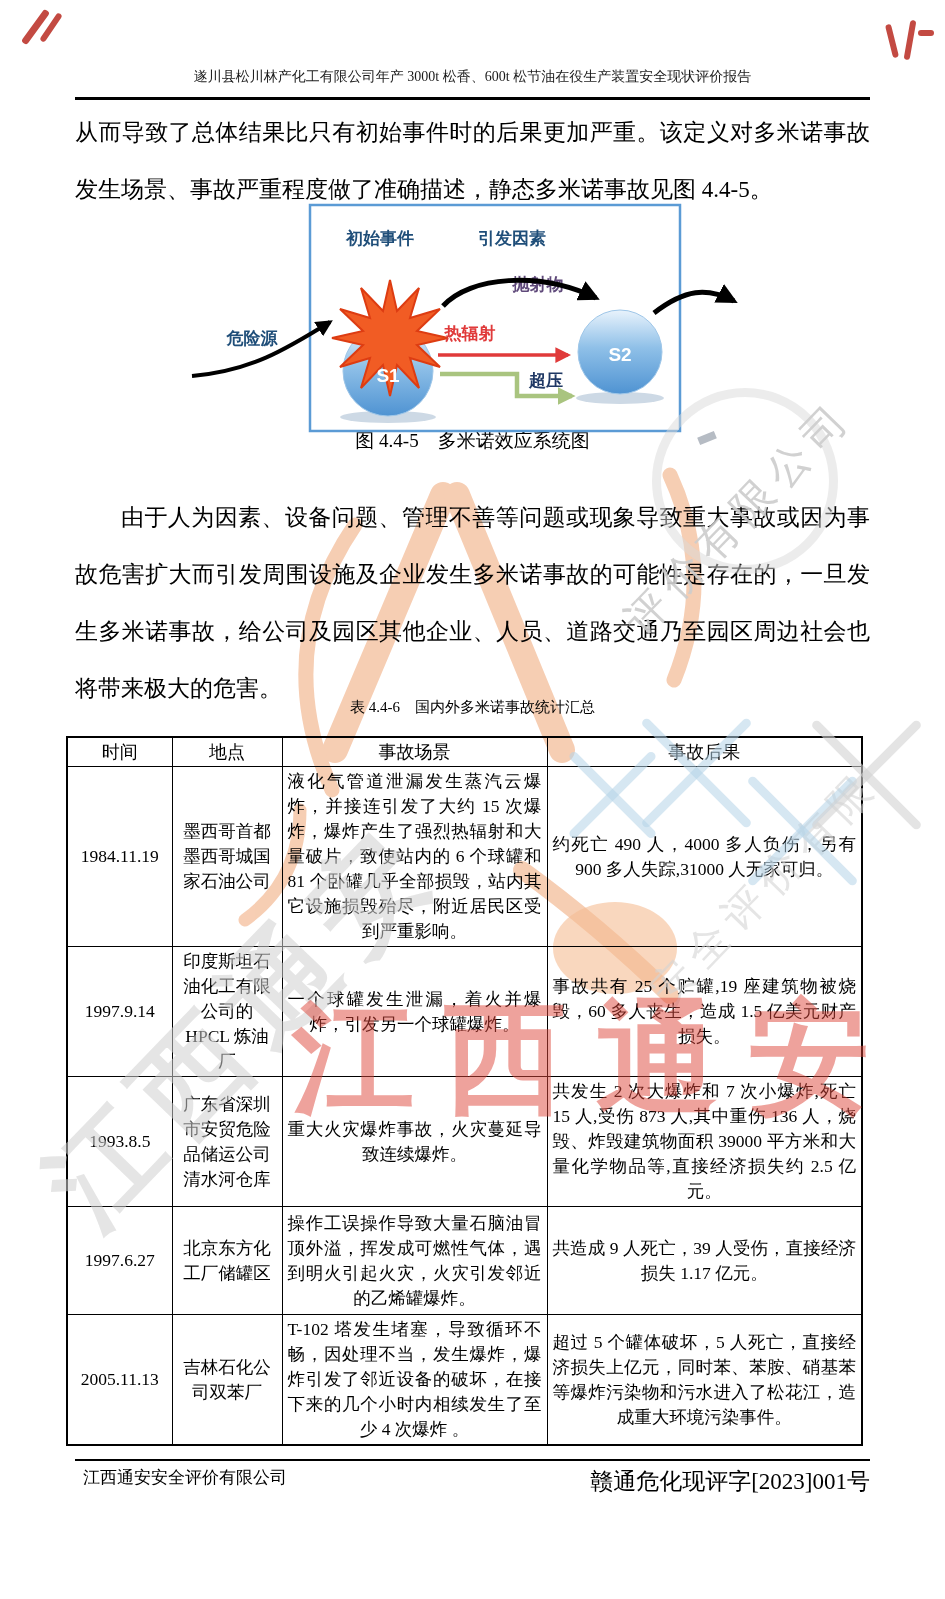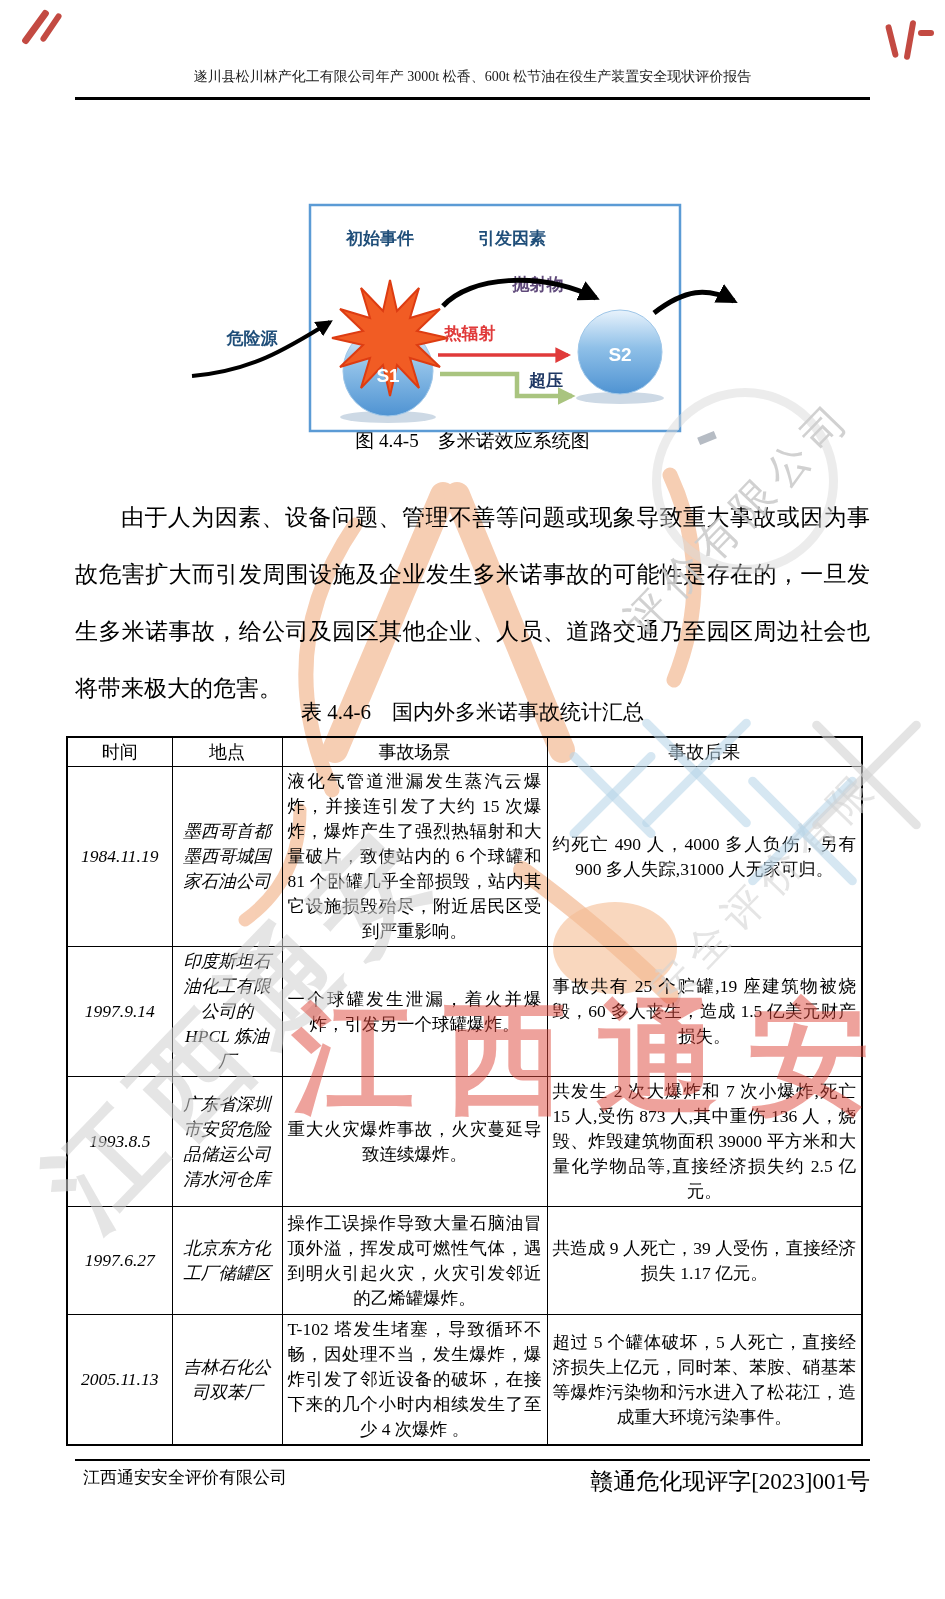--- a/index.html
+++ b/index.html
@@ -7,26 +7,26 @@
         font-family:"Liberation Serif","DejaVu Serif",serif;color:#000;}
   .abs{position:absolute;}
   
   .content{position:absolute;inset:0;z-index:2;}
   .header-title{top:68px;left:0;width:100%;text-align:center;font-size:14px;color:#1a1a1a;}
   .header-rule{top:97px;left:75px;width:795px;height:3px;background:#000;}
   .para{left:75px;width:795px;font-size:23px;line-height:57px;text-align:justify;}
   .p1{top:104px;}
   .p2{top:489px;text-indent:2em;}
   .fig-caption{top:428px;left:0;width:100%;text-align:center;font-size:19px;}
-  .tbl-title{top:698px;left:0;width:100%;text-align:center;font-size:21px;}
+  .tbl-title{top:698px;left:0;width:100%;text-align:center;font-size:15px;}
   table.acc{position:absolute;top:736px;left:66px;width:795px;border-collapse:collapse;
             font-size:17.5px;border:2px solid #000;table-layout:fixed;}
   table.acc th,table.acc td{border:1.5px solid #000;padding:2px 5px;vertical-align:middle;}
   table.acc th{font-weight:normal;height:24px;font-size:18px;text-align:center;}
-  td.c-time,td.c-place{text-align:center;line-height:25px;font-style:italic;}
+  td.c-time,td.c-place{text-align:center;line-height:25px;}
   td.c-scn,td.c-con{text-align:justify;text-align-last:center;line-height:25px;}
   tr.r1{height:151px;} tr.r2{height:112px;} tr.r3{height:124px;} tr.r4{height:108px;} tr.r5{height:115px;}
   .page-num{top:1425px;left:0;width:100%;text-align:center;font-size:17px;}
   .footer-rule{top:1459px;left:75px;width:795px;height:2px;background:#000;}
   .footer-left{top:1466px;left:83px;font-size:17px;}
   .footer-right{top:1466px;right:75px;font-size:23px;}
   
   .fig-svg{top:198px;left:180px;z-index:2;}
   .fig-svg text{font-family:"Liberation Sans","DejaVu Sans",sans-serif;}
   
@@ -64,20 +64,21 @@
       </g>
       <ellipse cx="465" cy="498" rx="62" ry="46" fill="#f5bd92" opacity="0.6"></ellipse>
     </svg>
   </div>
 
   <div class="content">
 
     <div class="abs header-title">遂川县松川林产化工有限公司年产 3000t 松香、600t 松节油在役生产装置安全现状评价报告</div>
     <div class="abs header-rule"></div>
 
+    <div class="abs para p1">从而导致了总体结果比只有初始事件时的后果更加严重。该定义对多米诺事故发生场景、事故严重程度做了准确描述，静态多米诺事故见图 4.4-5。</div>
 
     <svg class="abs fig-svg" width="580" height="252" viewBox="0 0 580 252">
       <defs>
         <linearGradient id="gb" x1="0" y1="0" x2="0" y2="1">
           <stop offset="0" stop-color="#e9f3fc"></stop>
           <stop offset="0.45" stop-color="#8fc0e8"></stop>
           <stop offset="1" stop-color="#4f93d2"></stop>
         </linearGradient>
         <marker id="mB" viewBox="0 0 10 10" refX="8" refY="5" markerWidth="4.2" markerHeight="4.2" orient="auto">
           <path d="M0,0 L10,5 L0,10 z" fill="#000"></path>

